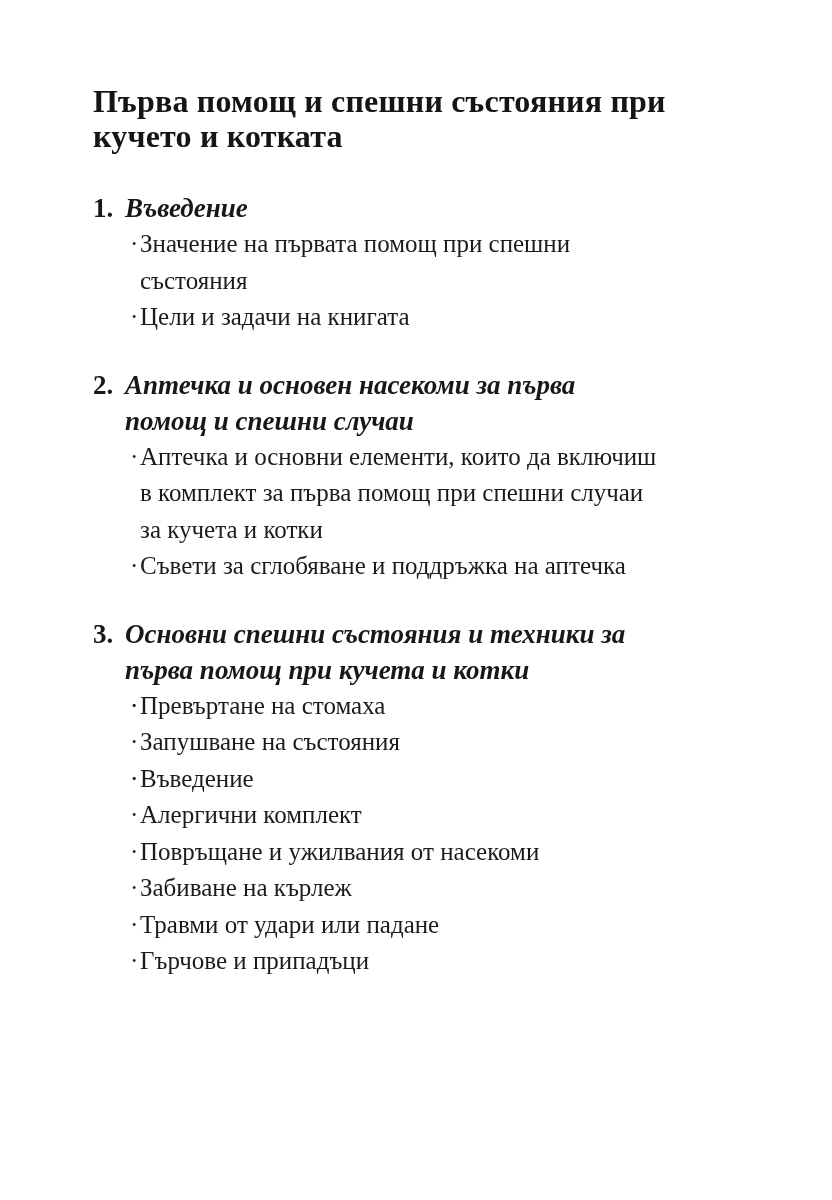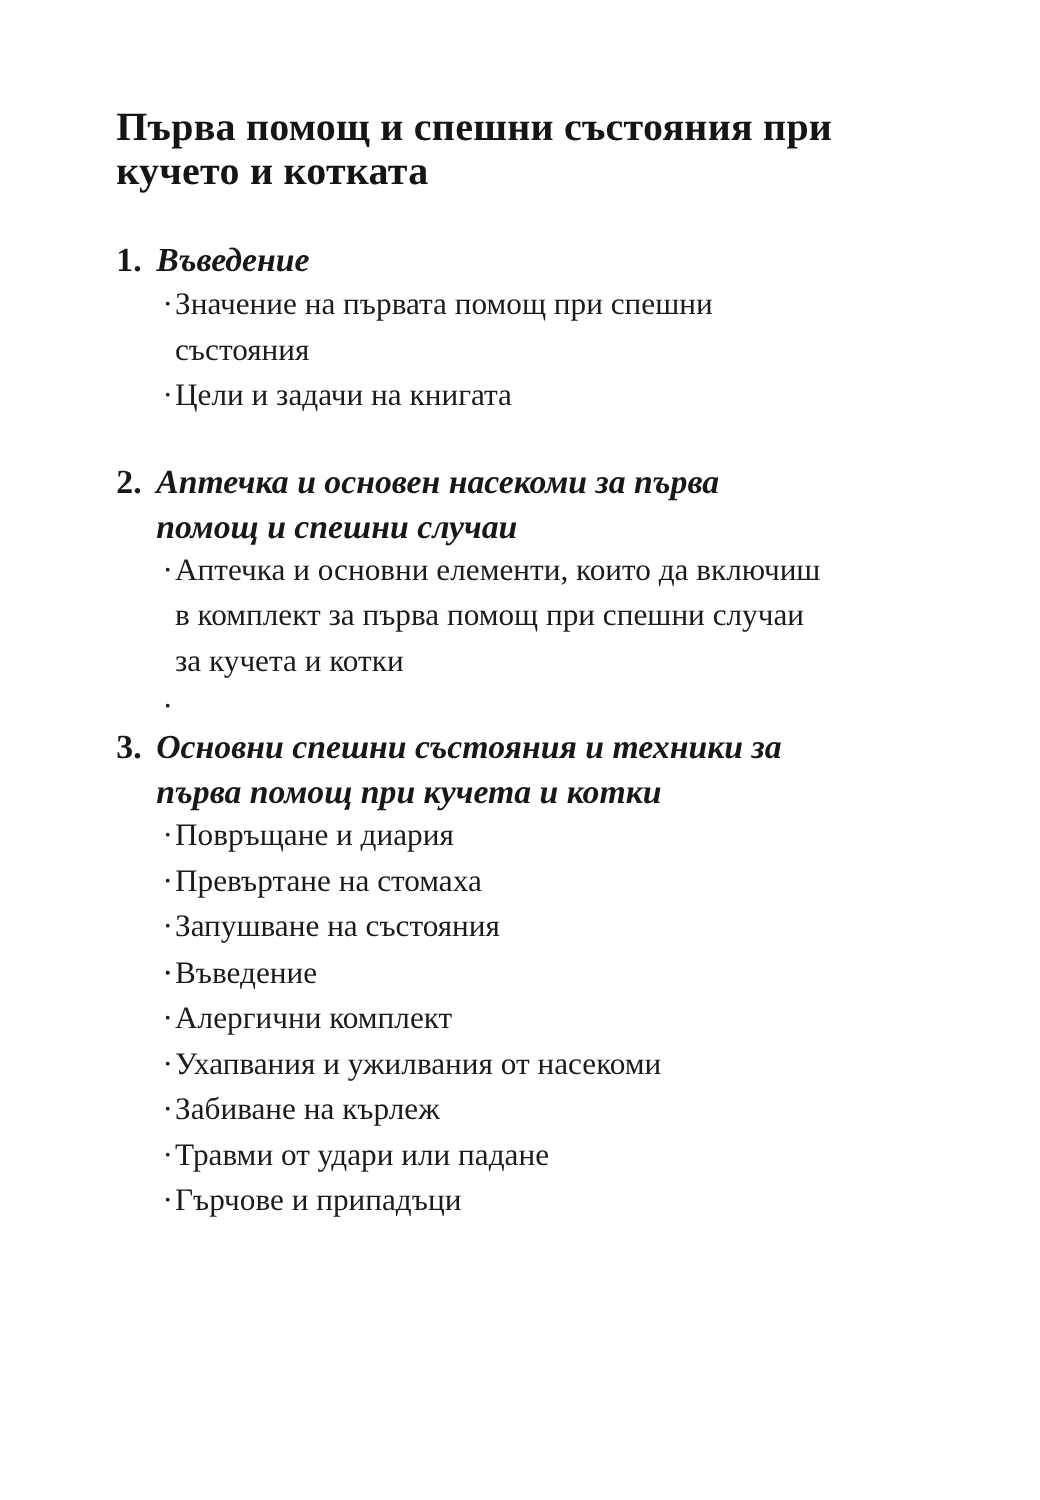--- a/index.html
+++ b/index.html
@@ -113,34 +113,34 @@
     </h2>
     <ul class="items">
       <li class="item">
         <span class="bullet">·</span>
         <span class="item-text">Аптечка и основни елементи, които да включиш
 в комплект за първа помощ при спешни случаи
 за кучета и котки</span>
       </li>
       <li class="item">
         <span class="bullet">·</span>
+        <span class="item-text">Съвети за сглобяване и поддръжка на аптечка</span>
       </li>
     </ul>
   </section>
 
   <section class="toc-section">
     <h2 class="section-heading">
       <span class="section-number">3.</span>
       <span class="section-title">Основни спешни състояния и техники за
 първа помощ при кучета и котки</span>
     </h2>
     <ul class="items">
       <li class="item">
         <span class="bullet">·</span>
-        <span class="item-text">Повръщане и диария</span>
       </li>
       <li class="item">
         <span class="bullet">·</span>
         <span class="item-text">Превъртане на стомаха</span>
       </li>
       <li class="item">
         <span class="bullet">·</span>
         <span class="item-text">Запушване на състояния</span>
       </li>
       <li class="item">
@@ -149,21 +149,21 @@
       <li class="item">
         <span class="bullet">·</span>
         <span class="item-text">Въведение</span>
       </li>
       <li class="item">
         <span class="bullet">·</span>
         <span class="item-text">Алергични комплект</span>
       </li>
       <li class="item">
         <span class="bullet">·</span>
-        <span class="item-text">Ухапвания и ужилвания от насекоми</span>
+        <span class="item-text">Повръщане и ужилвания от насекоми</span>
       </li>
       <li class="item">
         <span class="bullet">·</span>
         <span class="item-text">Забиване на кърлеж</span>
       </li>
       <li class="item">
         <span class="bullet">·</span>
         <span class="item-text">Травми от удари или падане</span>
       </li>
       <li class="item">

